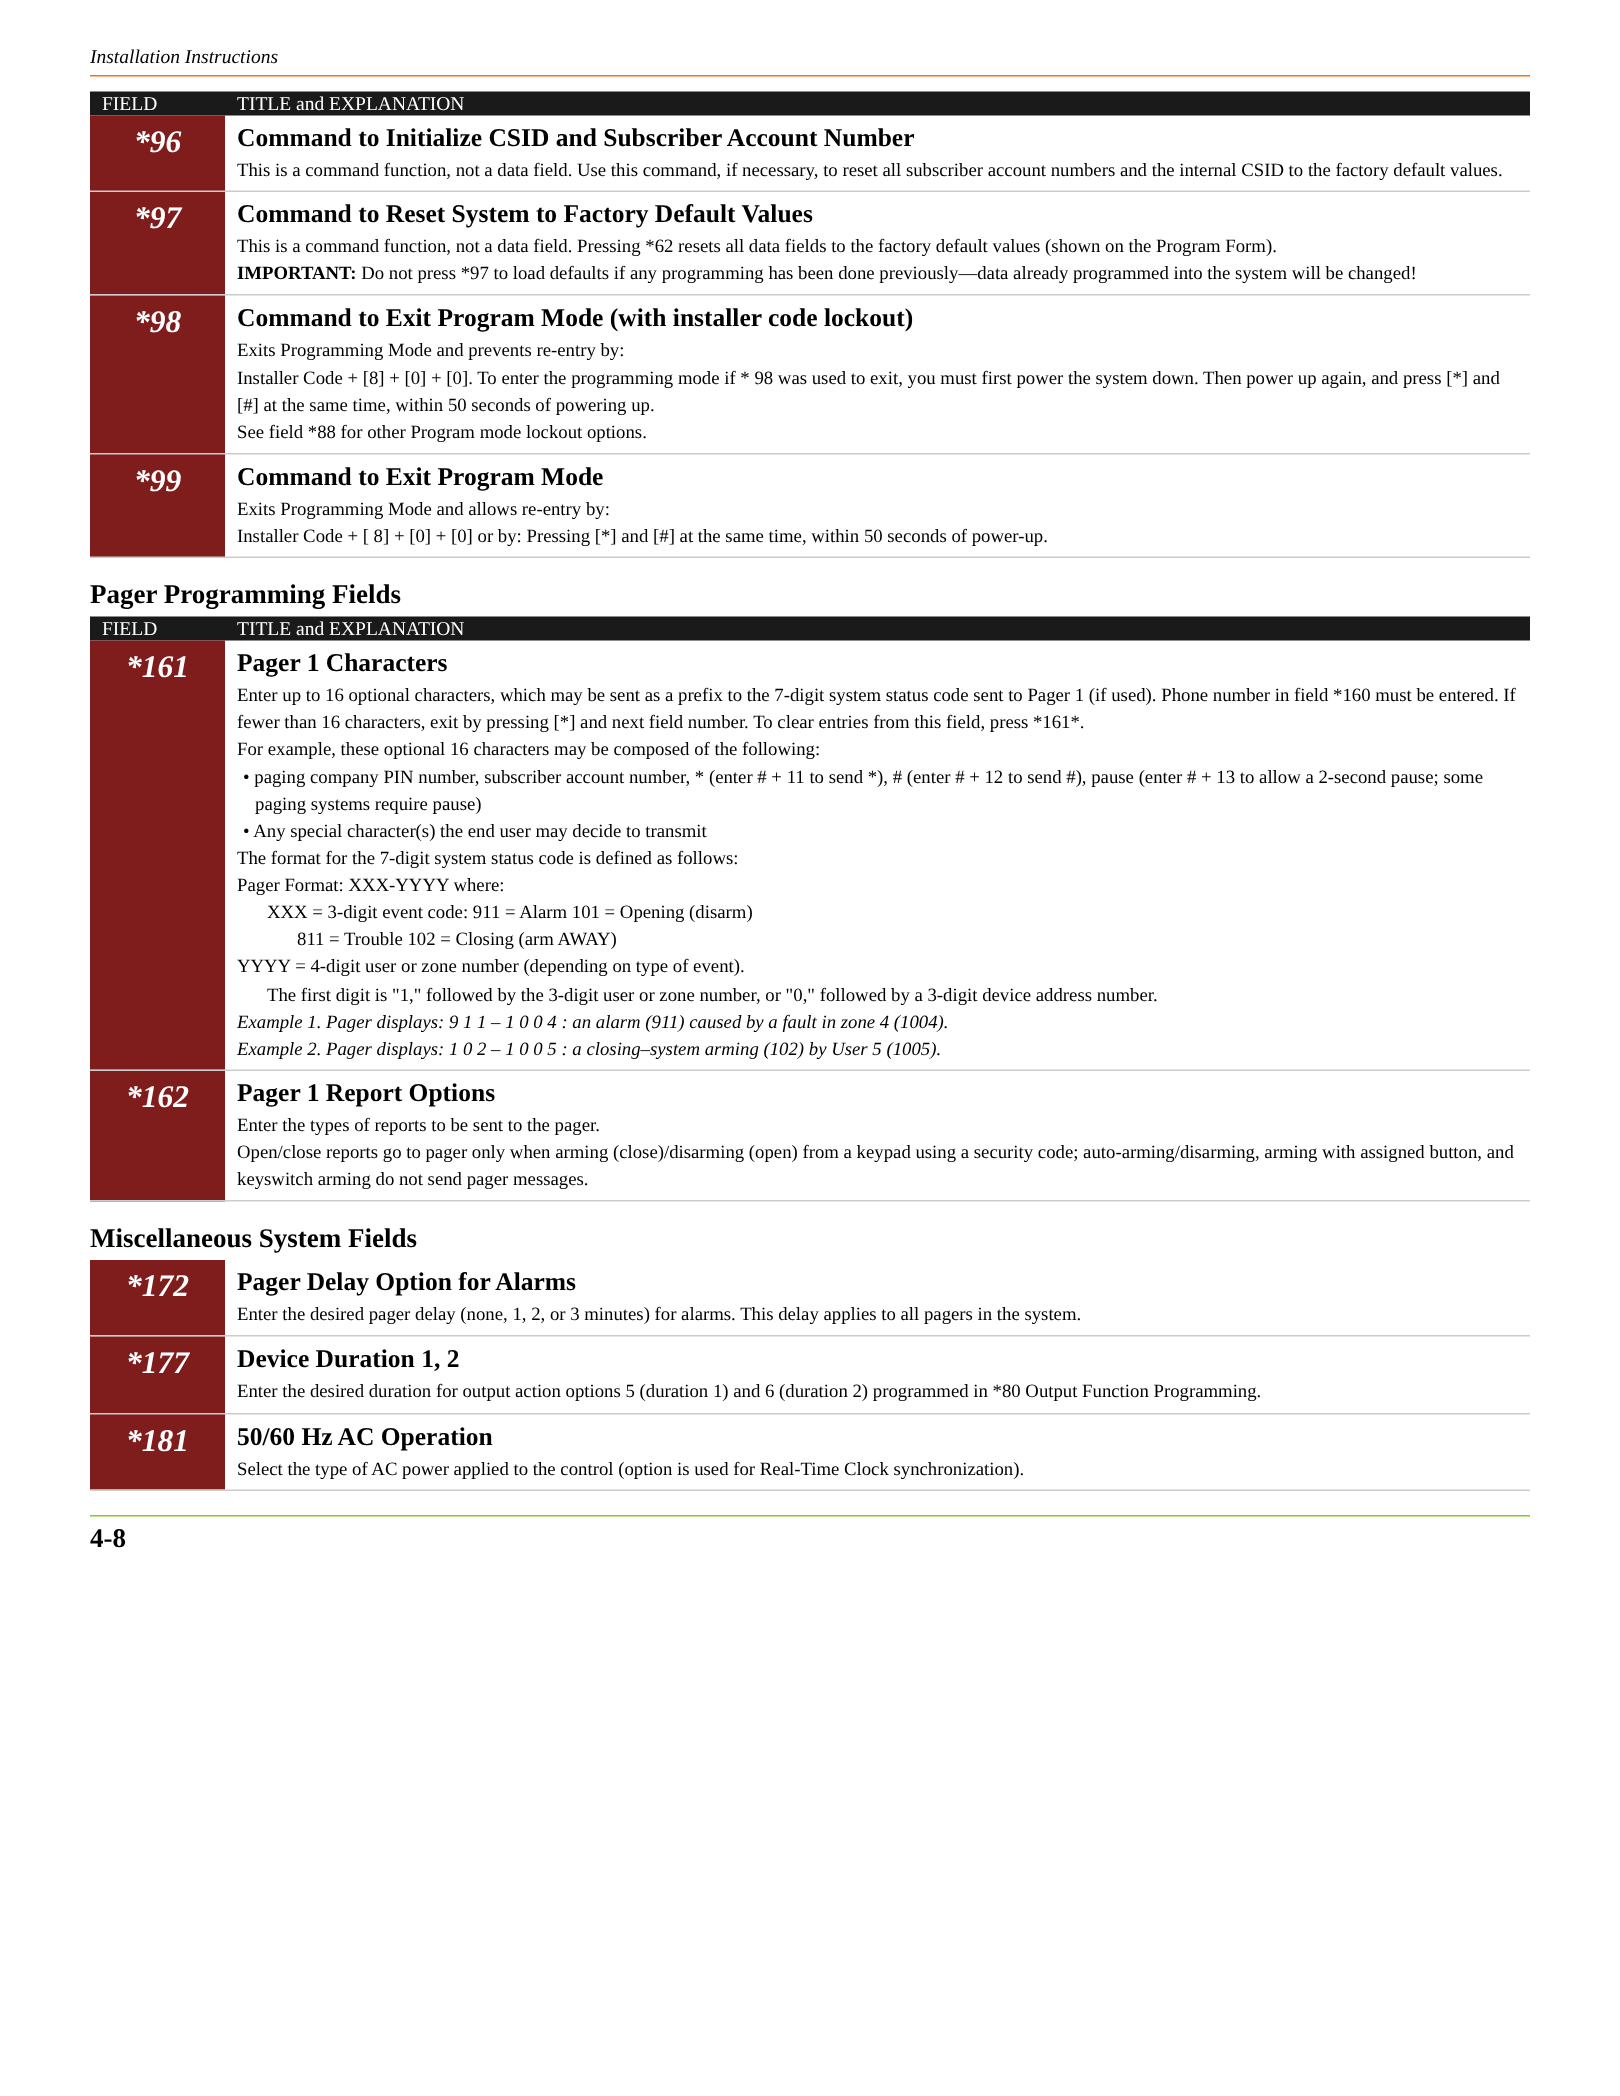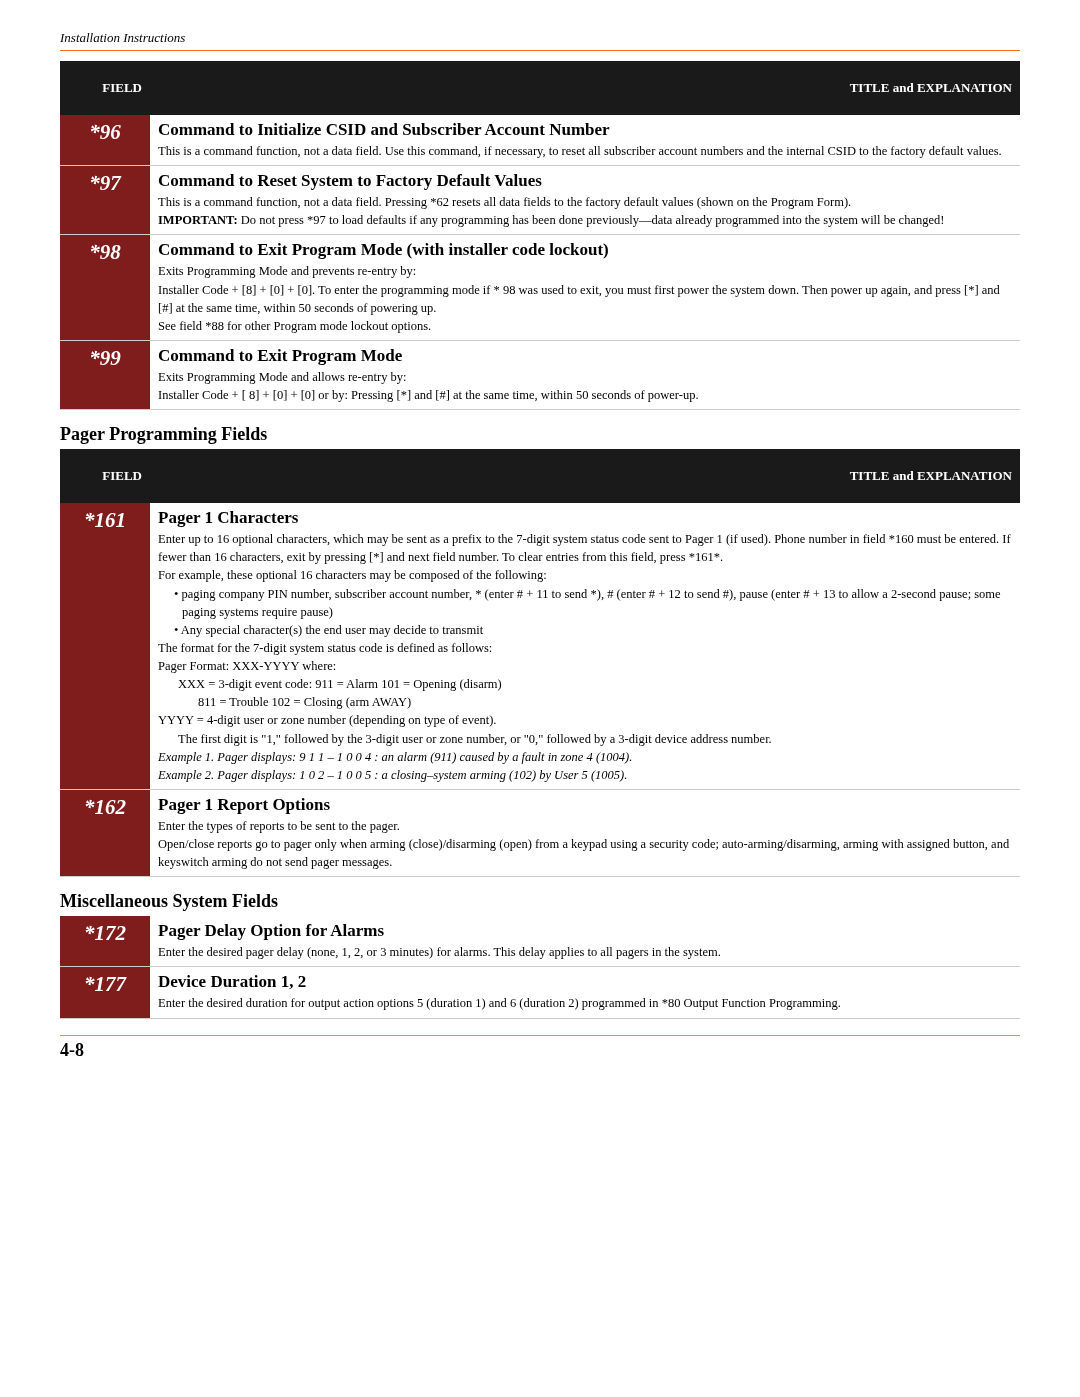--- a/index.html
+++ b/index.html
@@ -17,24 +17,23 @@
       font-size: 13px;
       border-bottom: 1px solid #f97316;
       padding-bottom: 4px;
       margin-bottom: 10px;
     }
     .header-row {
       background: #1a1a1a;
       color: #fff;
     }
     .header-row td {
-      padding: 19px 8px;
-      font-weight: bold;
+      padding: 0 8px;
+      font-weight: normal;
       font-size: 13px;
-      text-align: right;
     }
     .field-col {
       width: 90px;
       min-width: 90px;
     }
     .data-row td {
       border-bottom: 1px solid #ccc;
       vertical-align: top;
       padding: 5px 8px;
     }
@@ -63,21 +62,21 @@
     .section-heading {
       font-size: 18px;
       font-weight: bold;
       margin-top: 14px;
       margin-bottom: 4px;
     }
     .bold-important {
       font-weight: bold;
     }
     .bullet {
-      margin-left: 16px;
+      margin-left: 4px;
       text-indent: -8px;
       padding-left: 8px;
     }
     .indent {
       margin-left: 20px;
     }
     .indent2 {
       margin-left: 40px;
     }
     .italic-example {
@@ -211,18 +210,25 @@
   </tr>
 
   <tr class="data-row">
     <td class="field-cell field-col">*177</td>
     <td class="title-cell">
       <div class="entry-title">Device Duration 1, 2</div>
       <div class="entry-body">Enter the desired duration for output action options 5 (duration 1) and 6 (duration 2) programmed in *80 Output Function Programming.</div>
     </td>
   </tr>
 
+  <tr class="data-row">
+    <td class="field-cell field-col">*181</td>
+    <td class="title-cell">
+      <div class="entry-title">50/60 Hz AC Operation</div>
+      <div class="entry-body">Select the type of AC power applied to the control (option is used for Real-Time Clock synchronization).</div>
+    </td>
+  </tr>
 </tbody>
   </table>
 
 <div class="page-footer">
   <span>4-8</span>
 </div>
 
 </body></html>

